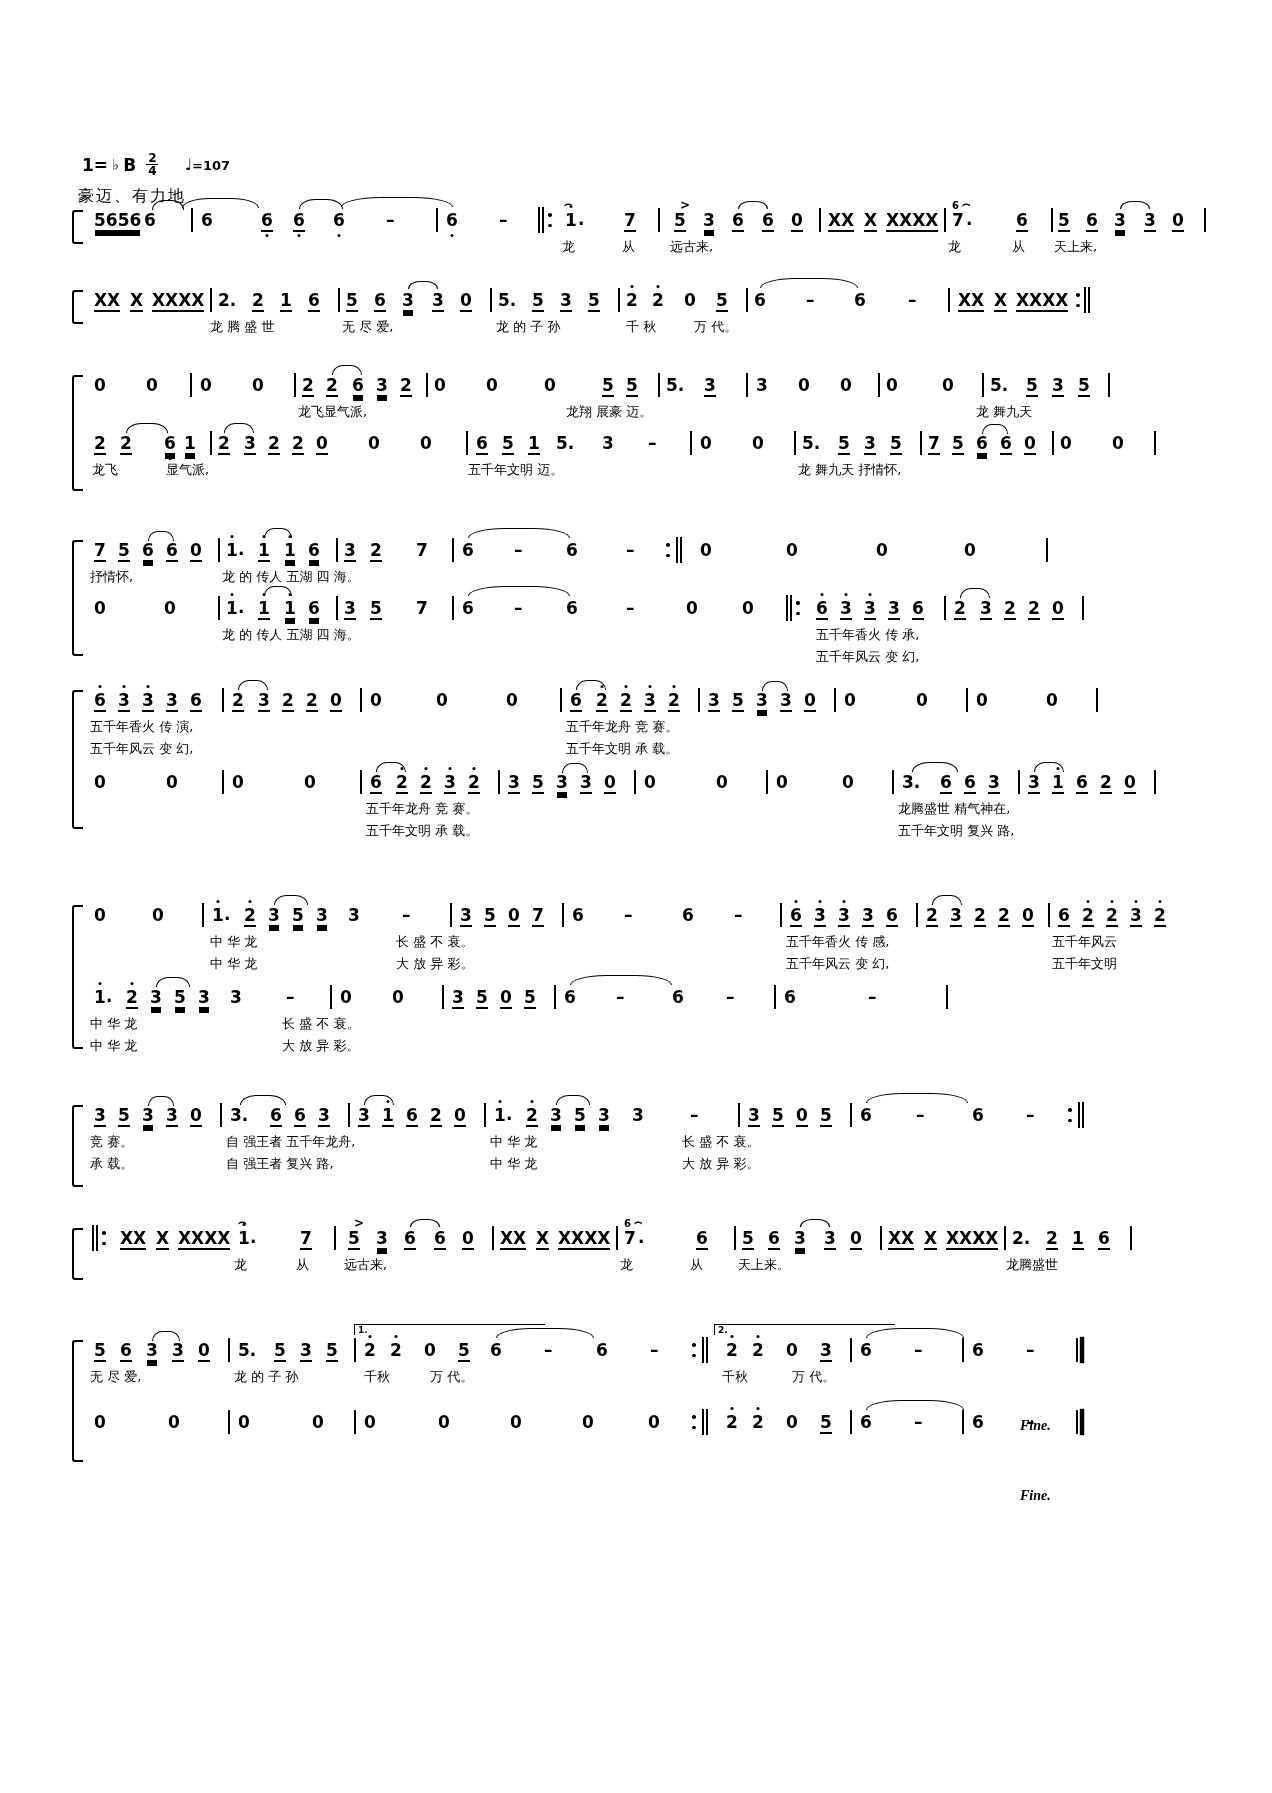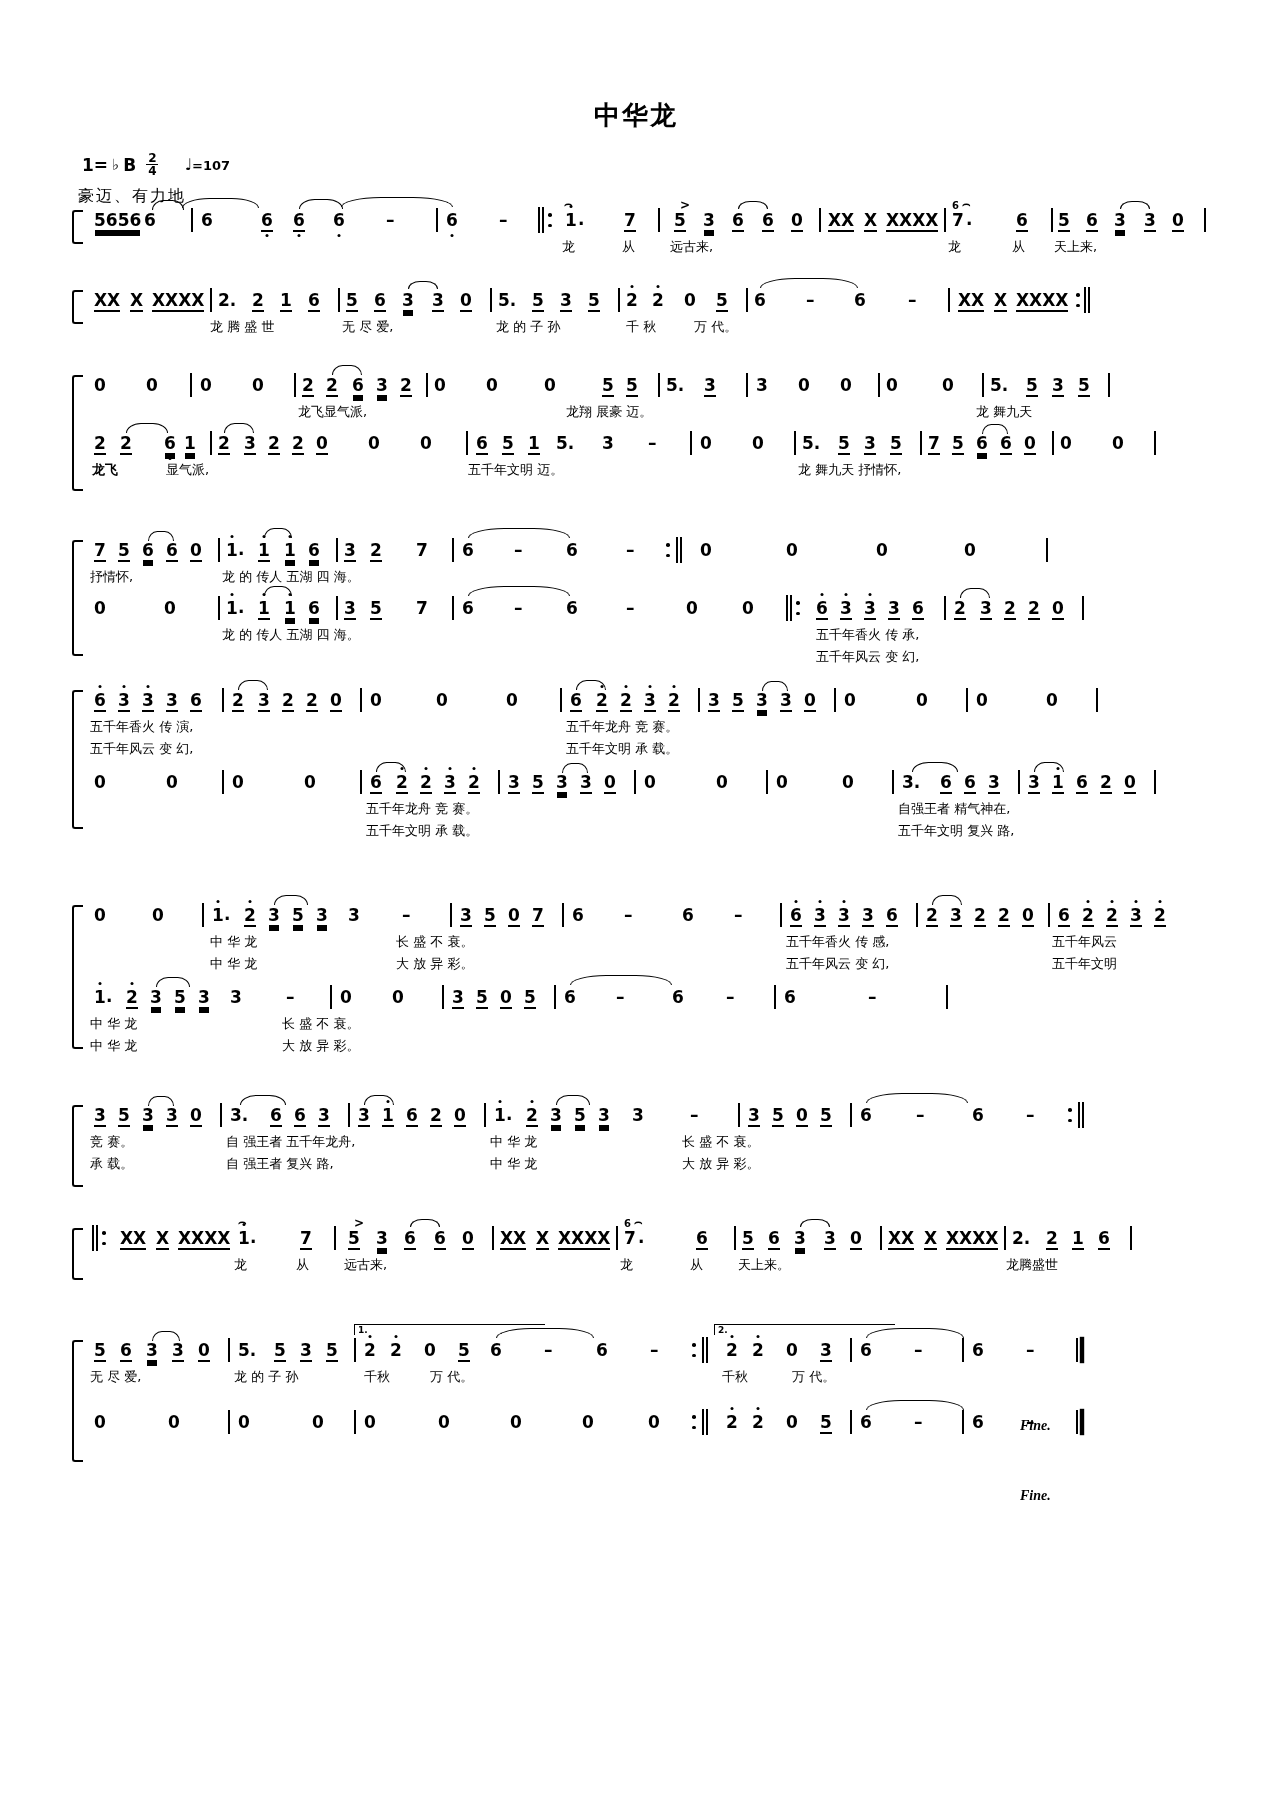--- a/index.html
+++ b/index.html
@@ -92,21 +92,20 @@
   .volta{position:absolute;border-left:1.5px solid #000;border-top:1.5px solid #000;
          height:10px;font-size:9px;}
   .fine{position:absolute;font-style:italic;font-weight:700;font-size:14px;
         font-family:"Liberation Serif","DejaVu Serif",serif;}
 </style>
 </head>
 <body>
 
 <div class="page">
 
-  <div class="title">中华龙</div>
 
 
   <div class="keysig">
     <span>1=</span>
       <span class="flat">♭</span>
       <span>B</span>
     <span class="frac">
       <span class="num">2</span>
       <span class="den">4</span>
     </span>
@@ -312,21 +311,21 @@
         <span class="slur" style="left:896px;top:-9px;width:24px;"></span>
         <span class="g b1" style="left:914px;">6</span>
         <span class="g b1" style="left:938px;">0</span>
         <span class="bar" style="left:966px;"></span>
         <span class="g" style="left:974px;">0</span>
         <span class="g" style="left:1026px;">0</span>
         <span class="bar" style="left:1068px;"></span>
       </div>
     </div>
     <div class="lyr">
-      <span class="lg" style="left:6px;font-weight:bold;">龙飞</span>
+      <span class="lg" style="left:6px;">龙飞</span>
       <span class="lg" style="left:80px;">显气派,</span>
       <span class="lg" style="left:382px;">五千年文明 迈。</span>
       <span class="lg" style="left:712px;">龙 舞九天 抒情怀,</span>
     </div>
   </div>
 
   <div class="sys" style="top:540px;">
     <div class="brace" style="height:112px;"></div>
     <div class="row">
       <div class="notes">
@@ -504,21 +503,21 @@
         <span class="slur" style="left:948px;top:-10px;width:28px;"></span>
         <span class="g b1 dotu" style="left:966px;">1</span>
         <span class="g b1" style="left:990px;">6</span>
         <span class="g b1" style="left:1014px;">2</span>
         <span class="g b1" style="left:1038px;">0</span>
         <span class="bar" style="left:1068px;"></span>
       </div>
     </div>
     <div class="lyr">
       <span class="lg" style="left:280px;">五千年龙舟 竞 赛。</span>
-      <span class="lg" style="left:812px;">自强王者 精气神在,</span>
+      <span class="lg" style="left:812px;">龙腾盛世 精气神在,</span>
     </div>
     <div class="lyr lyr2">
       <span class="lg" style="left:280px;">五千年文明 承 载。</span>
       <span class="lg" style="left:812px;">五千年文明 复兴 路,</span>
     </div>
   </div>
 
   <div class="sys" style="top:905px;">
     <div class="brace" style="height:140px;"></div>
     <div class="row">

